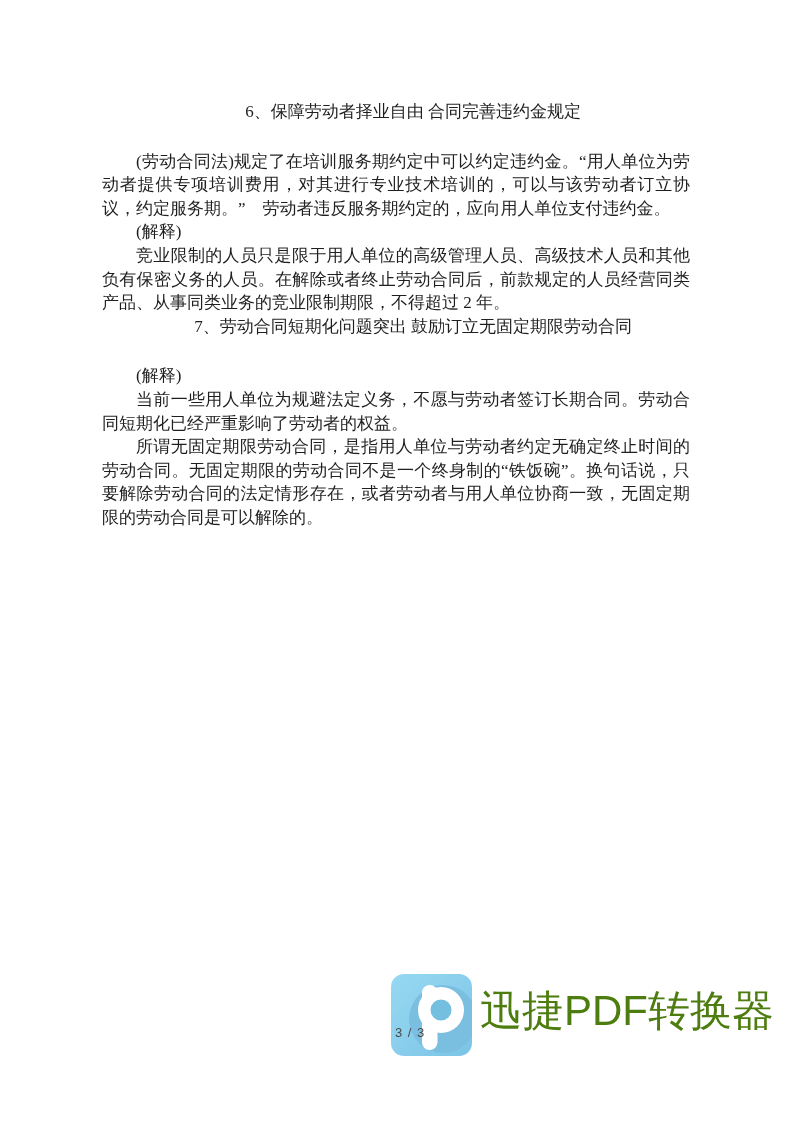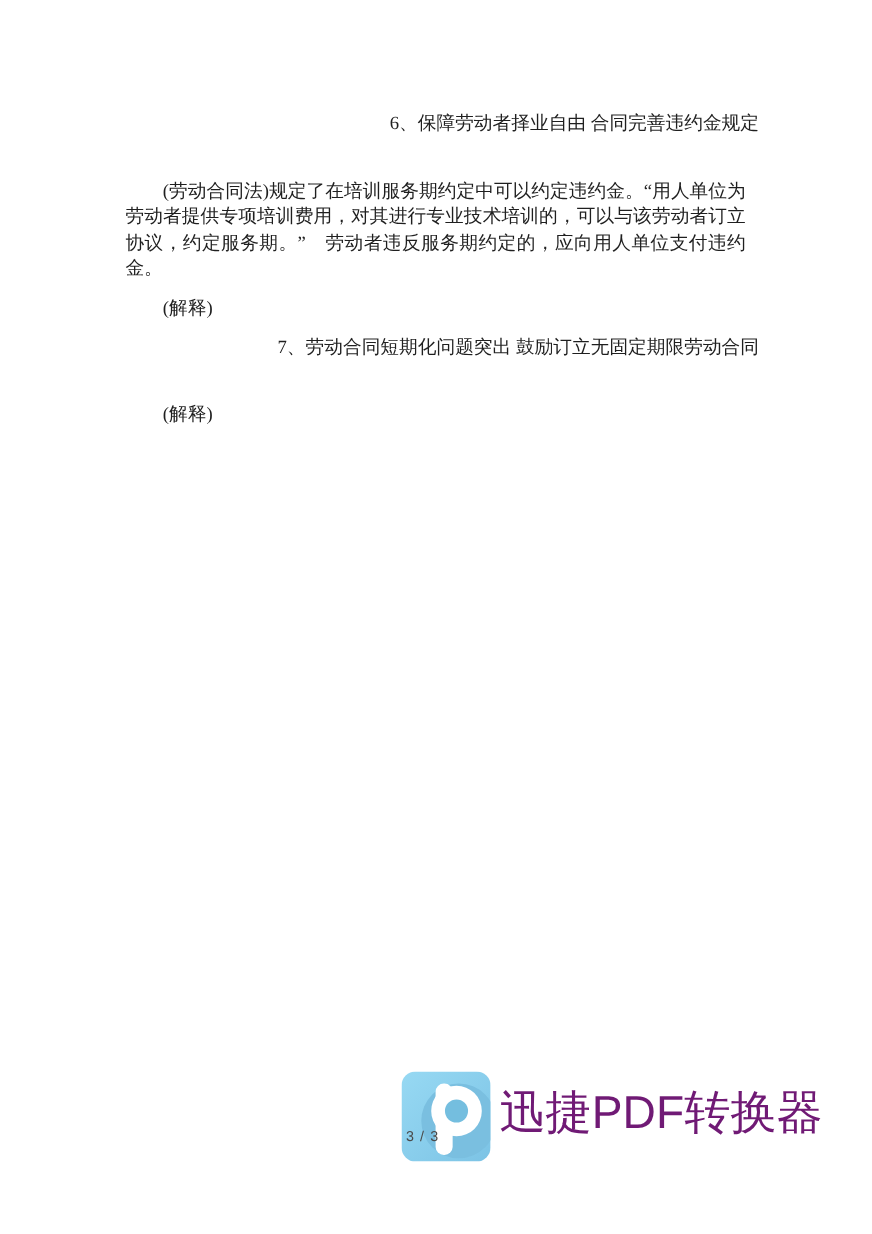--- a/index.html
+++ b/index.html
@@ -20,37 +20,37 @@
     left: 102px;
     top: 100px;
     width: 588px;
     color: #1f1f1f;
     font-size: 17px;
     line-height: 23.6px;
     text-align: justify;
     word-break: break-all;
   }
   .block {
-    margin: 12px;
+    margin: 0;
     text-indent: 2em;
   }
   .heading {
     margin: 0;
     text-indent: 2em;
     font-weight: normal;
     font-size: 17px;
-    text-align: right;
+    text-align: center;
   }
   .spacer {
     height: 26px;
   }
   
   .watermark {
     position: absolute;
-    left: 365px;
+    left: 391px;
     top: 974px;
     width: 360px;
     height: 84px;
   }
   .logo-box {
     position: absolute;
     left: 0;
     top: 0;
     width: 81px;
     height: 82px;
@@ -65,38 +65,41 @@
     color: #4a4a4a;
     letter-spacing: 1px;
   }
   .brand-text {
     position: absolute;
     left: 89px;
     top: 16px;
     font-family: "Liberation Sans", "DejaVu Sans", sans-serif;
     font-size: 42px;
     line-height: 42px;
-    color: #701a75;
+    color: #4d7c0f;
     white-space: nowrap;
     text-align: right;
   }
 </style>
 </head>
 <body>
 
 <div class="page">
 
   <div class="text-body">
     <p class="heading">6、保障劳动者择业自由 合同完善违约金规定</p>
     <div class="spacer"></div>
     <p class="block">(劳动合同法)规定了在培训服务期约定中可以约定违约金。“用人单位为劳动者提供专项培训费用，对其进行专业技术培训的，可以与该劳动者订立协议，约定服务期。”　劳动者违反服务期约定的，应向用人单位支付违约金。</p>
     <p class="block">(解释)</p>
+    <p class="block">竞业限制的人员只是限于用人单位的高级管理人员、高级技术人员和其他负有保密义务的人员。在解除或者终止劳动合同后，前款规定的人员经营同类产品、从事同类业务的竞业限制期限，不得超过 2 年。</p>
     <p class="heading">7、劳动合同短期化问题突出 鼓励订立无固定期限劳动合同</p>
     <div class="spacer"></div>
     <p class="block">(解释)</p>
+    <p class="block">当前一些用人单位为规避法定义务，不愿与劳动者签订长期合同。劳动合同短期化已经严重影响了劳动者的权益。</p>
+    <p class="block">所谓无固定期限劳动合同，是指用人单位与劳动者约定无确定终止时间的劳动合同。无固定期限的劳动合同不是一个终身制的“铁饭碗”。换句话说，只要解除劳动合同的法定情形存在，或者劳动者与用人单位协商一致，无固定期限的劳动合同是可以解除的。</p>
   </div>
 
   <div class="watermark">
     <div class="logo-box">
       <svg width="81" height="82" viewBox="0 0 81 82" xmlns="http://www.w3.org/2000/svg">
         <defs>
           <linearGradient id="logoGrad" x1="0" y1="0" x2="1" y2="1">
             <stop offset="0" stop-color="#97d9f3"></stop>
             <stop offset="1" stop-color="#7cc3e5"></stop>
           </linearGradient>

